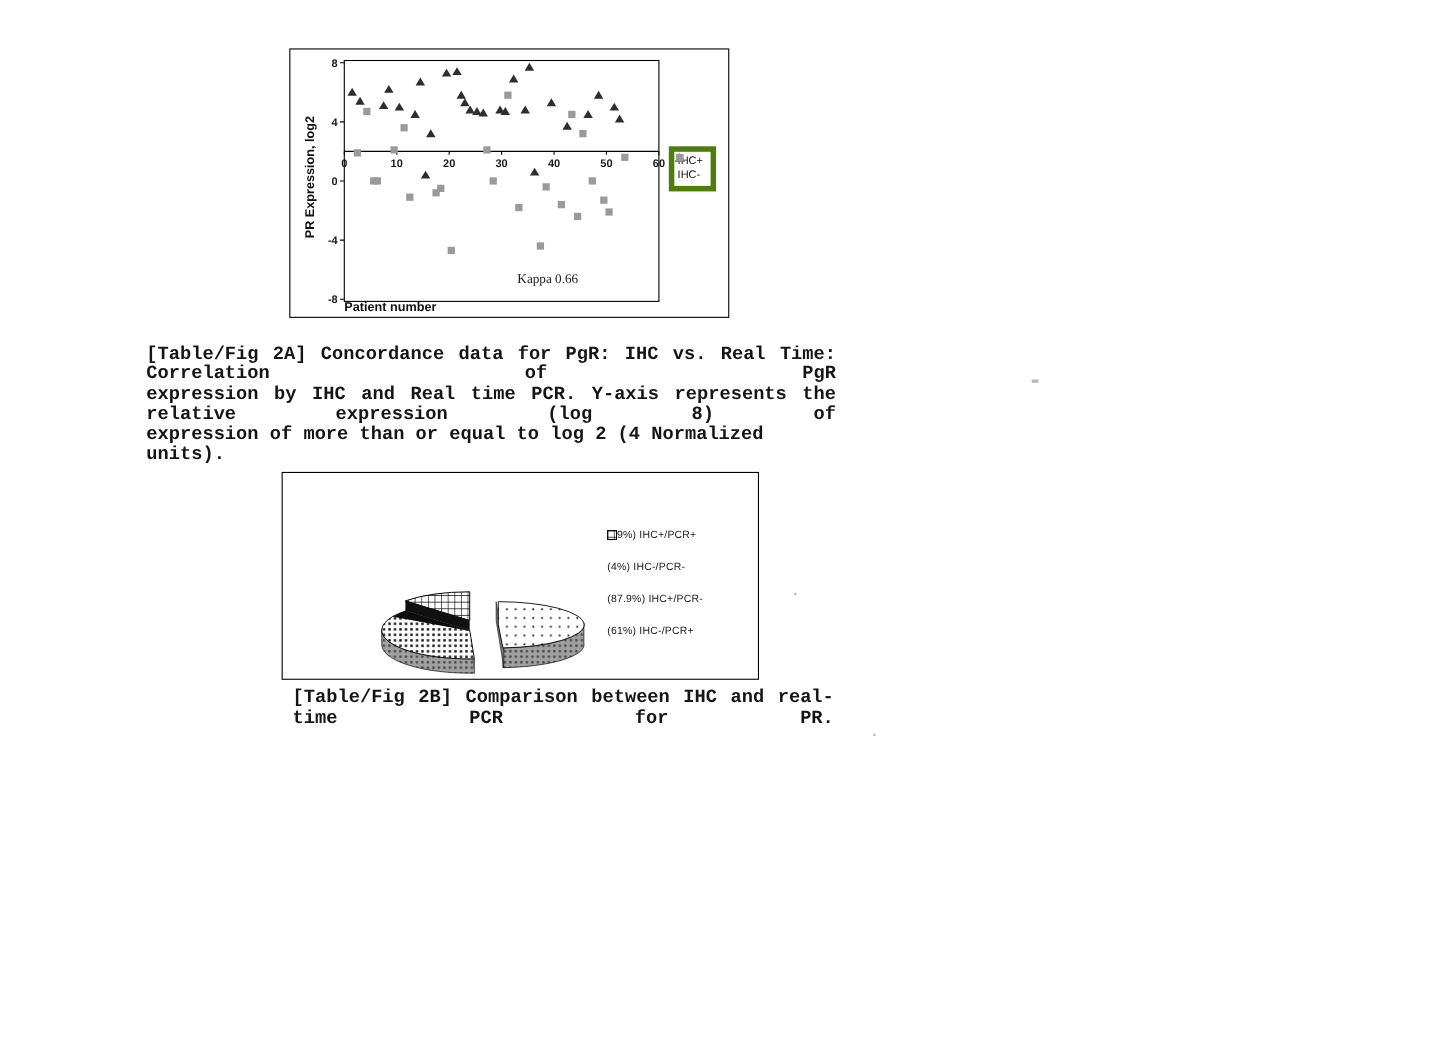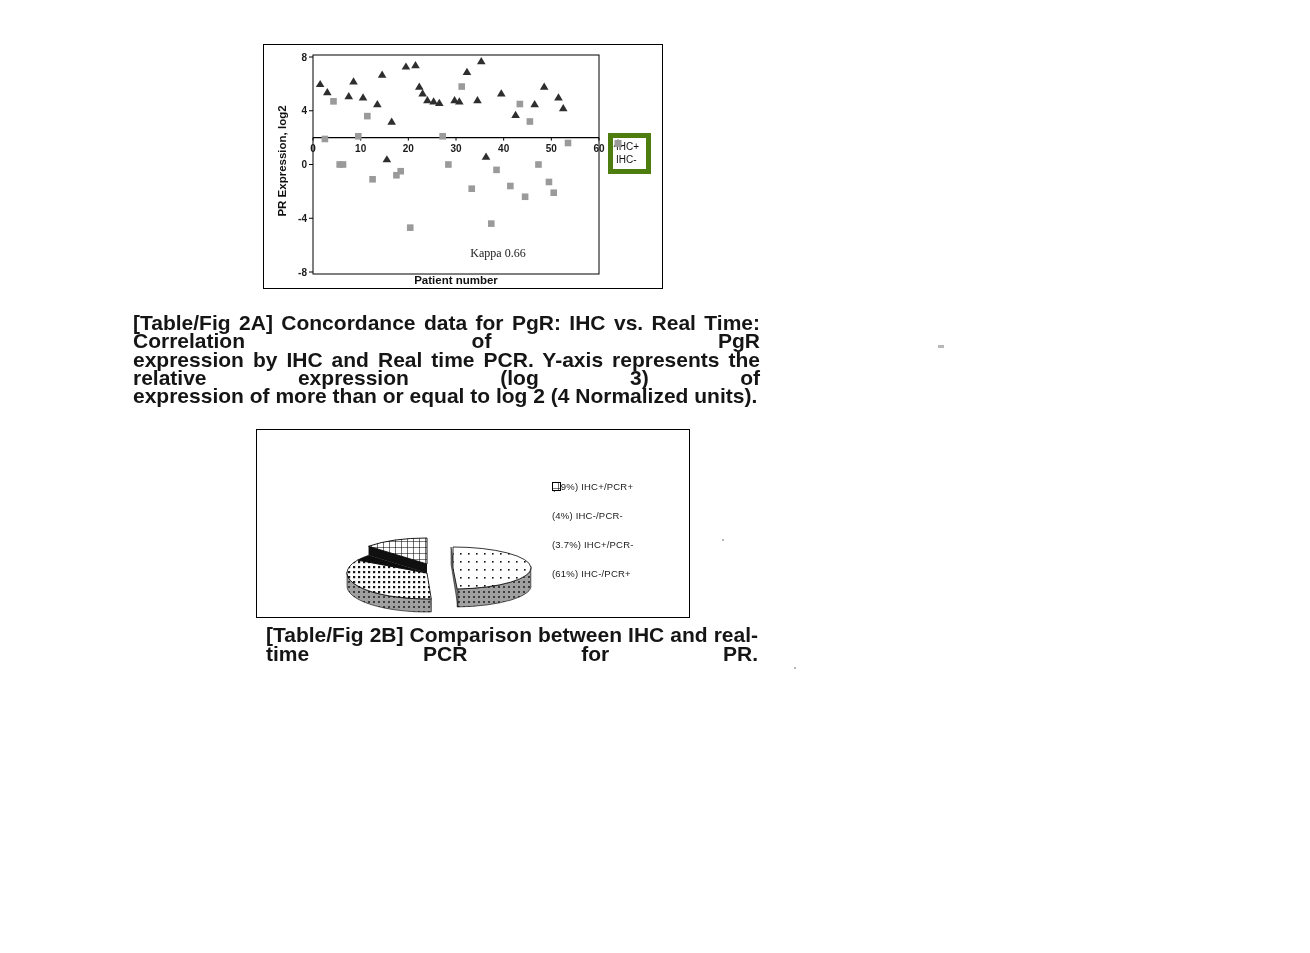--- a/index.html
+++ b/index.html
@@ -6,33 +6,33 @@
   .page{position:relative;width:1310px;height:953px;background:#ffffff;overflow:hidden;
         font-family:"Liberation Sans",sans-serif;}
 
   
   .fig2a{position:absolute;left:263px;top:44px;width:398px;height:243px;
          border:1px solid #000;background:#fff;}
   .fig2a svg{position:absolute;left:0;top:0;}
   .y-title{position:absolute;left:-62px;top:110px;width:160px;text-align:center;
            transform:rotate(-90deg);transform-origin:center;
            font-size:11.5px;font-weight:700;color:#111;}
-  .x-title{position:absolute;left:49px;top:229px;width:286px;text-align:center;
+  .x-title{position:absolute;left:49px;top:229px;width:286px;text-align:left;
            font-size:11.5px;font-weight:700;color:#111;}
   .scatter-legend{position:absolute;left:344px;top:88px;width:43px;height:41px;
                   border:5px solid #4d7c0f;background:#fff;box-sizing:border-box;
                   display:flex;flex-direction:column;justify-content:space-evenly;padding:2px 0 2px 3px;}
   .scatter-legend .row{display:flex;align-items:center;gap:2px;font-size:10px;color:#111;line-height:10px;}
 
   .tick{font-size:10px;font-weight:600;fill:#1a1a1a;font-family:"Liberation Sans",sans-serif;}
   .anno{font-size:12px;fill:#1a1a1a;font-family:"Liberation Serif",serif;}
 
   
-  .cap{position:absolute;color:#151515;font-family:Liberation Sans, sans-serif;
-       font-weight:700;font-size:21px;line-height:18.3px;}
+  .cap{position:absolute;color:#151515;font-family:Liberation Mono, monospace;
+       font-weight:700;font-size:17px;line-height:18.3px;}
   .cap2a{left:133px;top:314px;width:627px;}
   .cap2b{left:247px;top:625px;width:492px;line-height:19px;margin-left:19px;}
   .cap .just{text-align:justify;text-align-last:justify;}
 
   
   .fig2b{position:absolute;left:256px;top:429px;width:432px;height:187px;
          border:1px solid #000;background:#fff;}
   .fig2b svg{position:absolute;left:0;top:0;}
   .pie-legend{position:absolute;left:295px;top:52px;width:135px;}
   .pie-legend .row{display:flex;align-items:center;gap:4px;height:9px;margin-bottom:20px;
@@ -140,21 +140,21 @@
           <svg width="10" height="10">
             <rect x="1.5" y="2" width="7" height="7" fill="#9a9a9a"></rect>
           </svg>
           <span>IHC-</span>
         </div>
       </div>
   </div>
 
   <div class="cap cap2a" id="cap2a">
       <div class="just">[Table/Fig 2A] Concordance data for PgR: IHC vs. Real Time: Correlation of PgR</div>
-      <div class="just">expression by IHC and Real time PCR. Y-axis represents the relative expression (log 3) of</div>
+      <div class="just">expression by IHC and Real time PCR. Y-axis represents the relative expression (log 8) of</div>
       <div>expression of more than or equal to log 2 (4 Normalized units).</div>
     </div>
 
   <div class="fig2b">
     <svg id="pie-svg" width="432" height="187">
       <defs>
         <pattern id="patDotSparse" width="8" height="8" patternUnits="userSpaceOnUse">
           <rect width="8" height="8" fill="#ffffff"></rect>
             <rect x="3" y="3" width="1.6" height="1.6" fill="#111"></rect>
         </pattern>
@@ -194,21 +194,21 @@
         <div class="row">
           <svg width="9" height="9">
             <rect x="0.5" y="0.5" width="8" height="8" fill="url(#patDotDense)" stroke="#000" stroke-width="1"></rect>
           </svg>
           <span>(4%) IHC-/PCR-</span>
         </div>
         <div class="row">
           <svg width="9" height="9">
             <rect x="0.5" y="0.5" width="8" height="8" fill="#000" stroke="#000" stroke-width="1"></rect>
           </svg>
-          <span>(3.7%) IHC+/PCR-</span>
+          <span>(87.9%) IHC+/PCR-</span>
         </div>
         <div class="row">
           <svg width="9" height="9">
             <rect x="0.5" y="0.5" width="8" height="8" fill="url(#patGrid)" stroke="#000" stroke-width="1"></rect>
           </svg>
           <span>(61%) IHC-/PCR+</span>
         </div>
       </div>
   </div>
 

